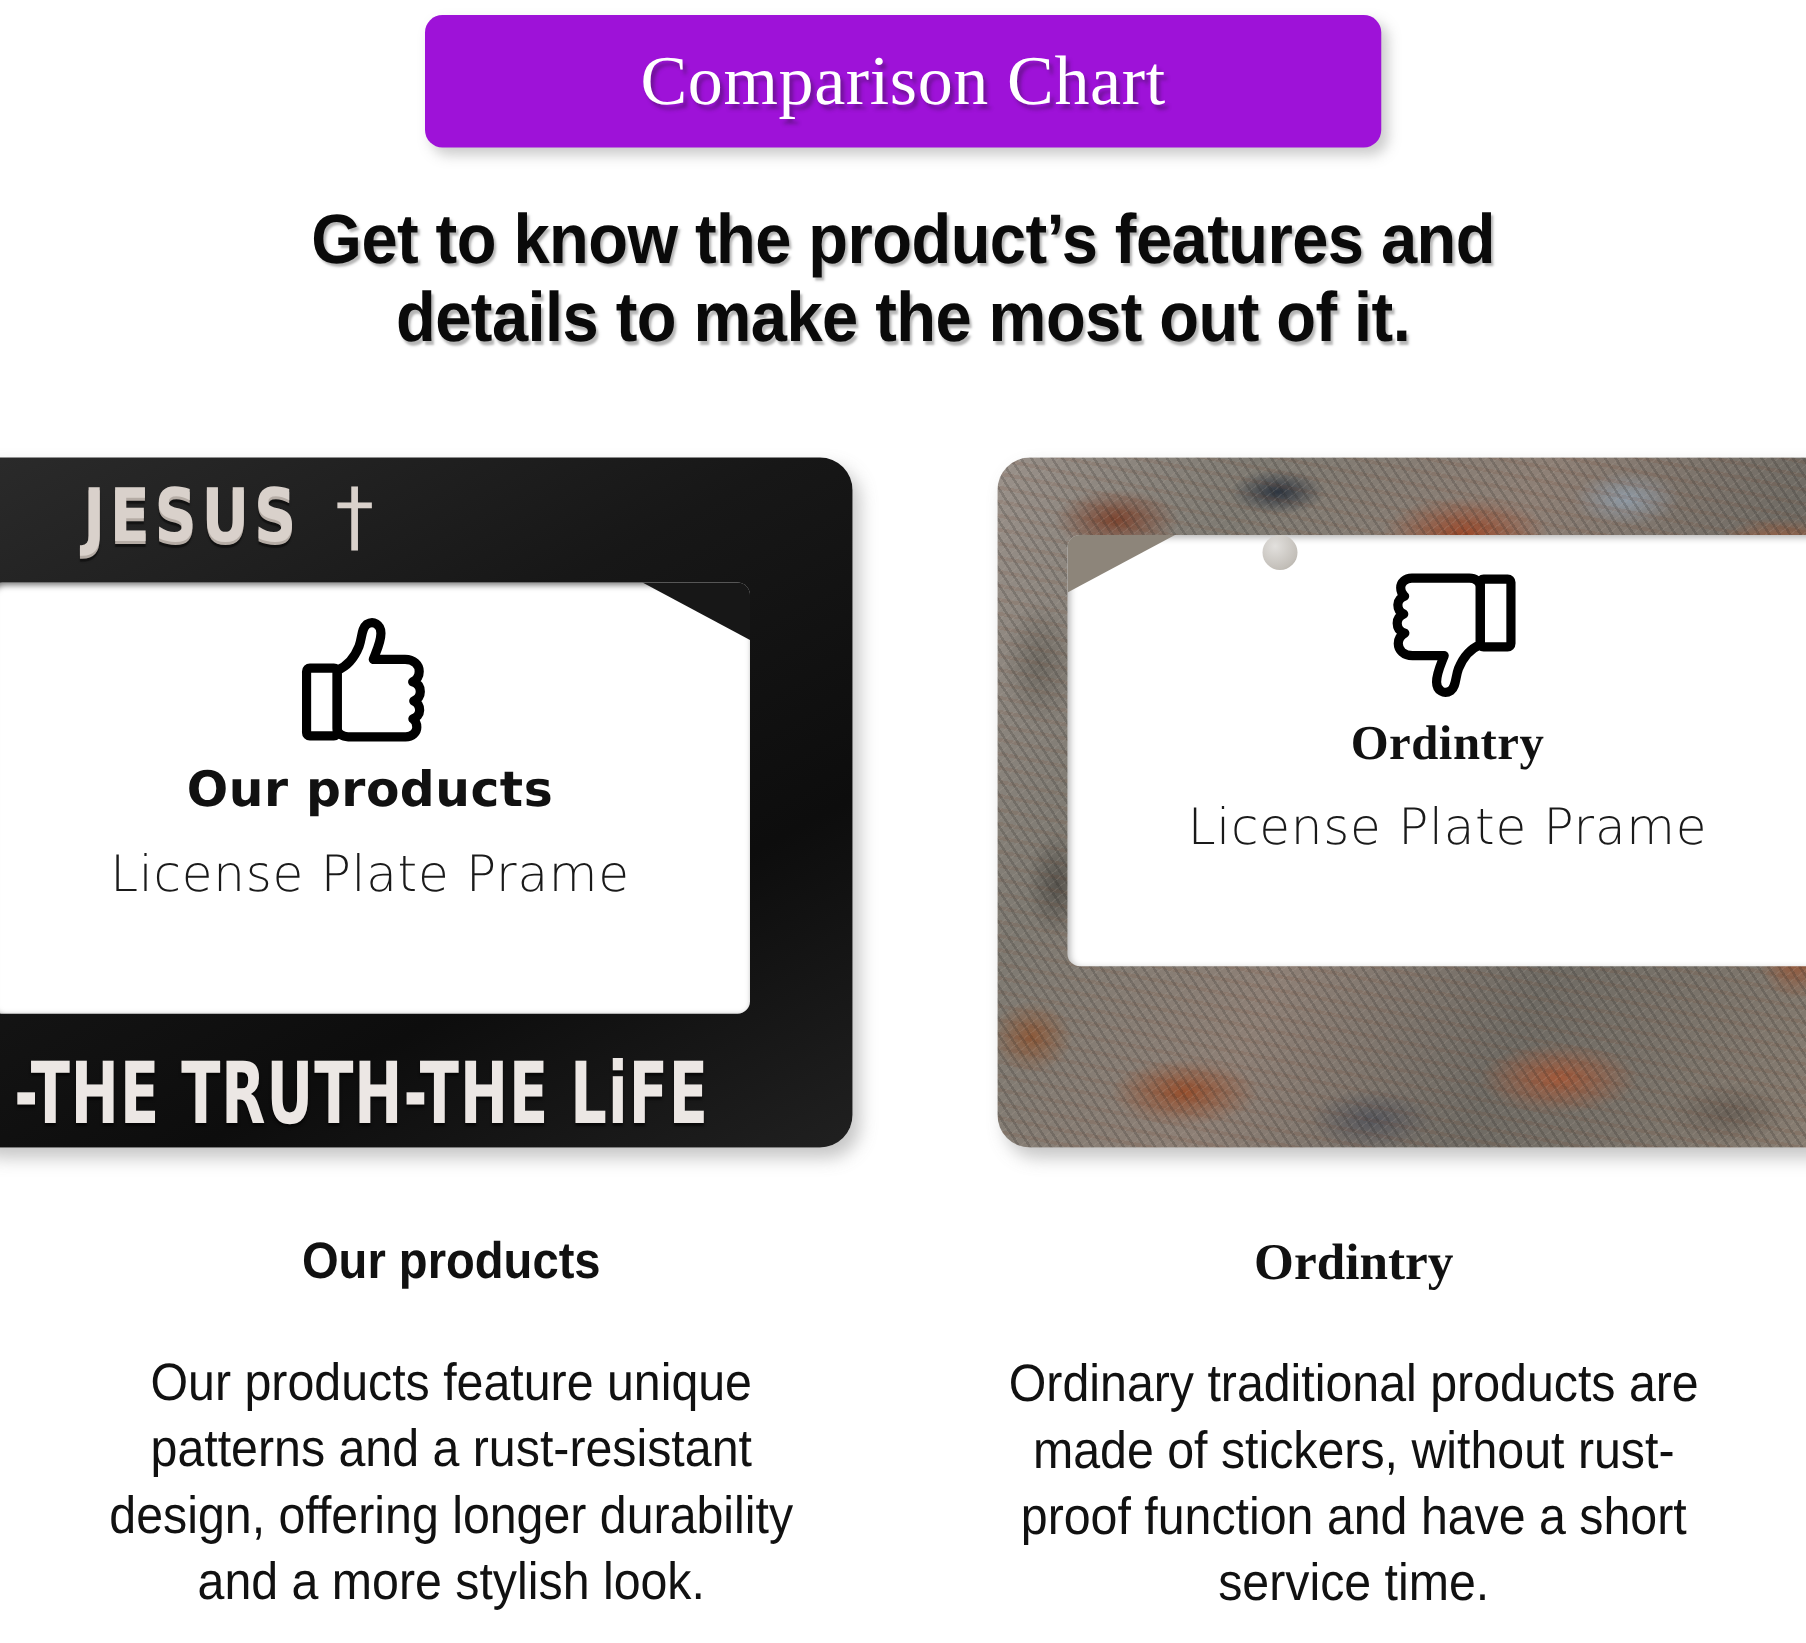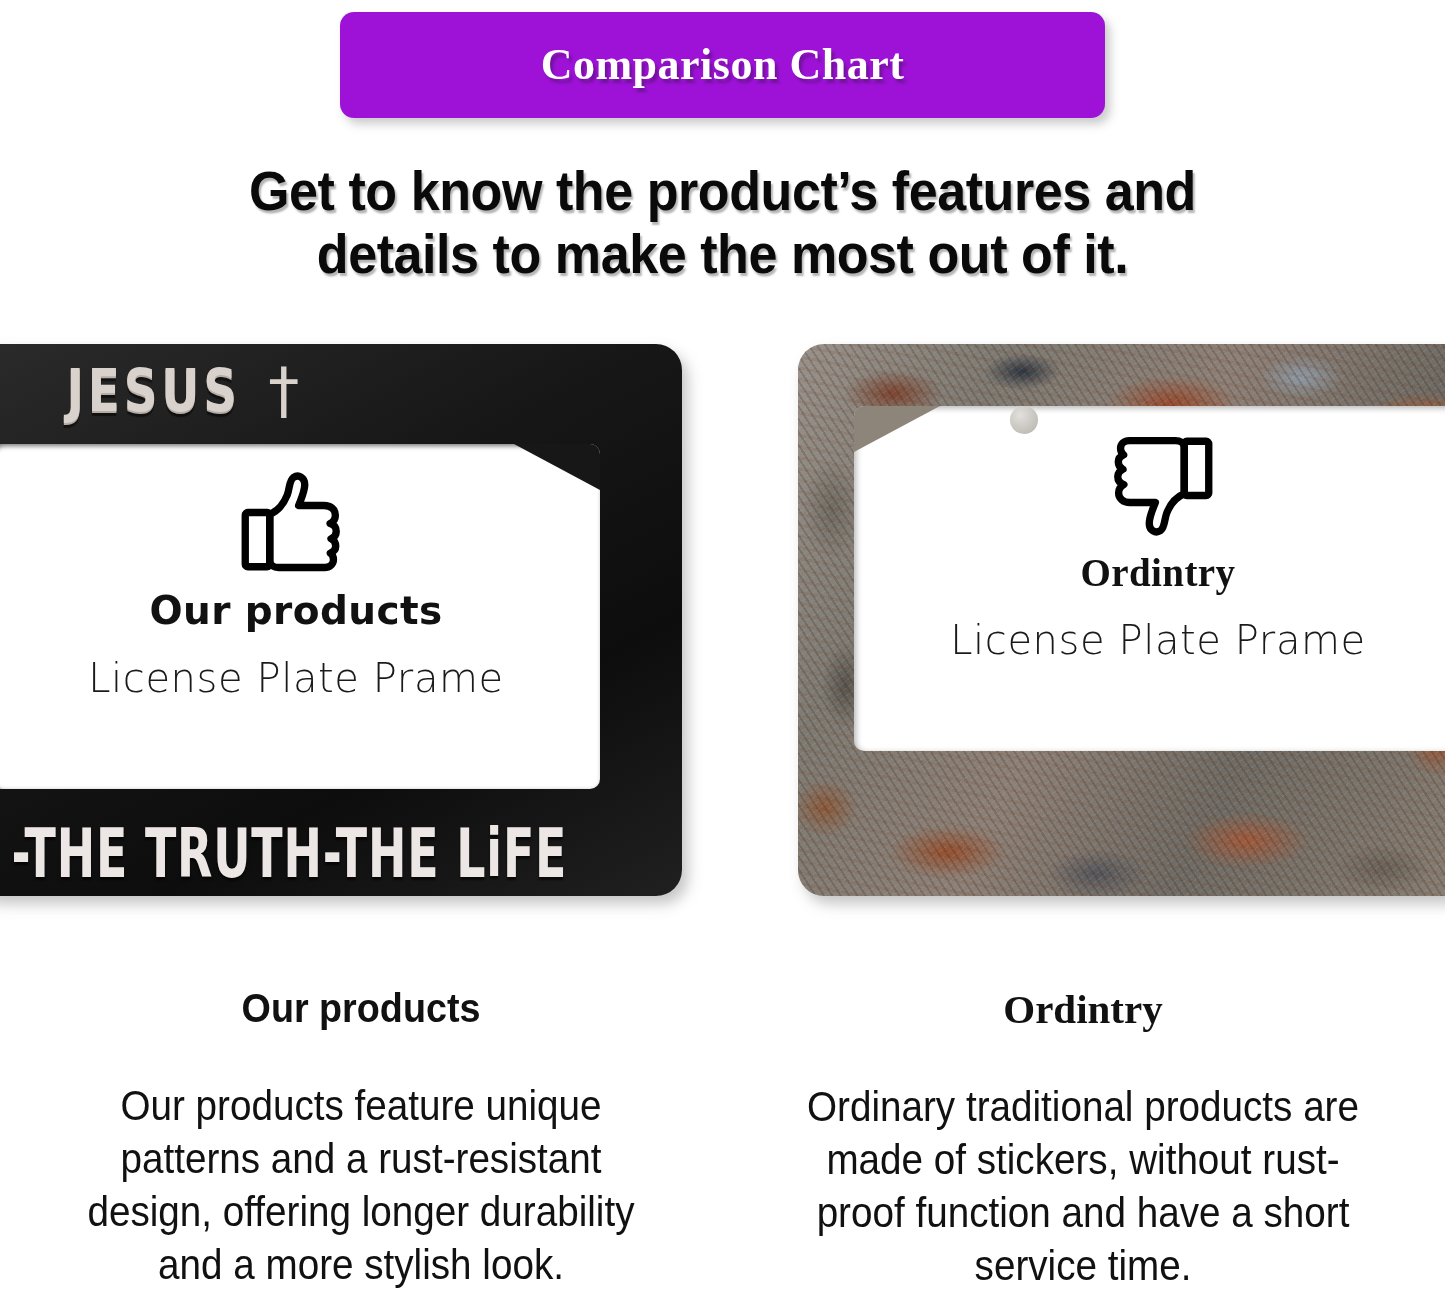--- a/index.html
+++ b/index.html
@@ -22,22 +22,22 @@
     height: 106px;
     background: #9E12D8;
     border-radius: 14px;
     box-shadow: 5px 6px 10px rgba(140,140,140,0.45);
     display: flex;
     align-items: center;
     justify-content: center;
   }
   #title-banner-text {
     font-family: "Liberation Serif", serif;
-    font-weight: bold;
-    font-size: 44px;
+    font-weight: normal;
+    font-size: 56px;
     color: #ffffff;
     letter-spacing: 0.5px;
     text-shadow: 3px 4px 3px rgba(60,20,80,0.45);
     line-height: 1;
   }
 
   
   #subtitle {
     position: absolute;
     left: 0;
@@ -52,21 +52,21 @@
     letter-spacing: -0.5px;
     text-shadow: 2px 3px 2px rgba(120,120,120,0.55);
     transform: scaleX(0.93);
   }
   #subtitle .sub-line { display: block; white-space: nowrap; }
 
   
   #products-row {
     position: absolute;
     left: 0;
-    top: 330px;
+    top: 352px;
     width: 1445px;
     height: 570px;
   }
 
   
   #left-frame-card {
     position: absolute;
     left: -30px;
     top: 14px;
     width: 712px;

